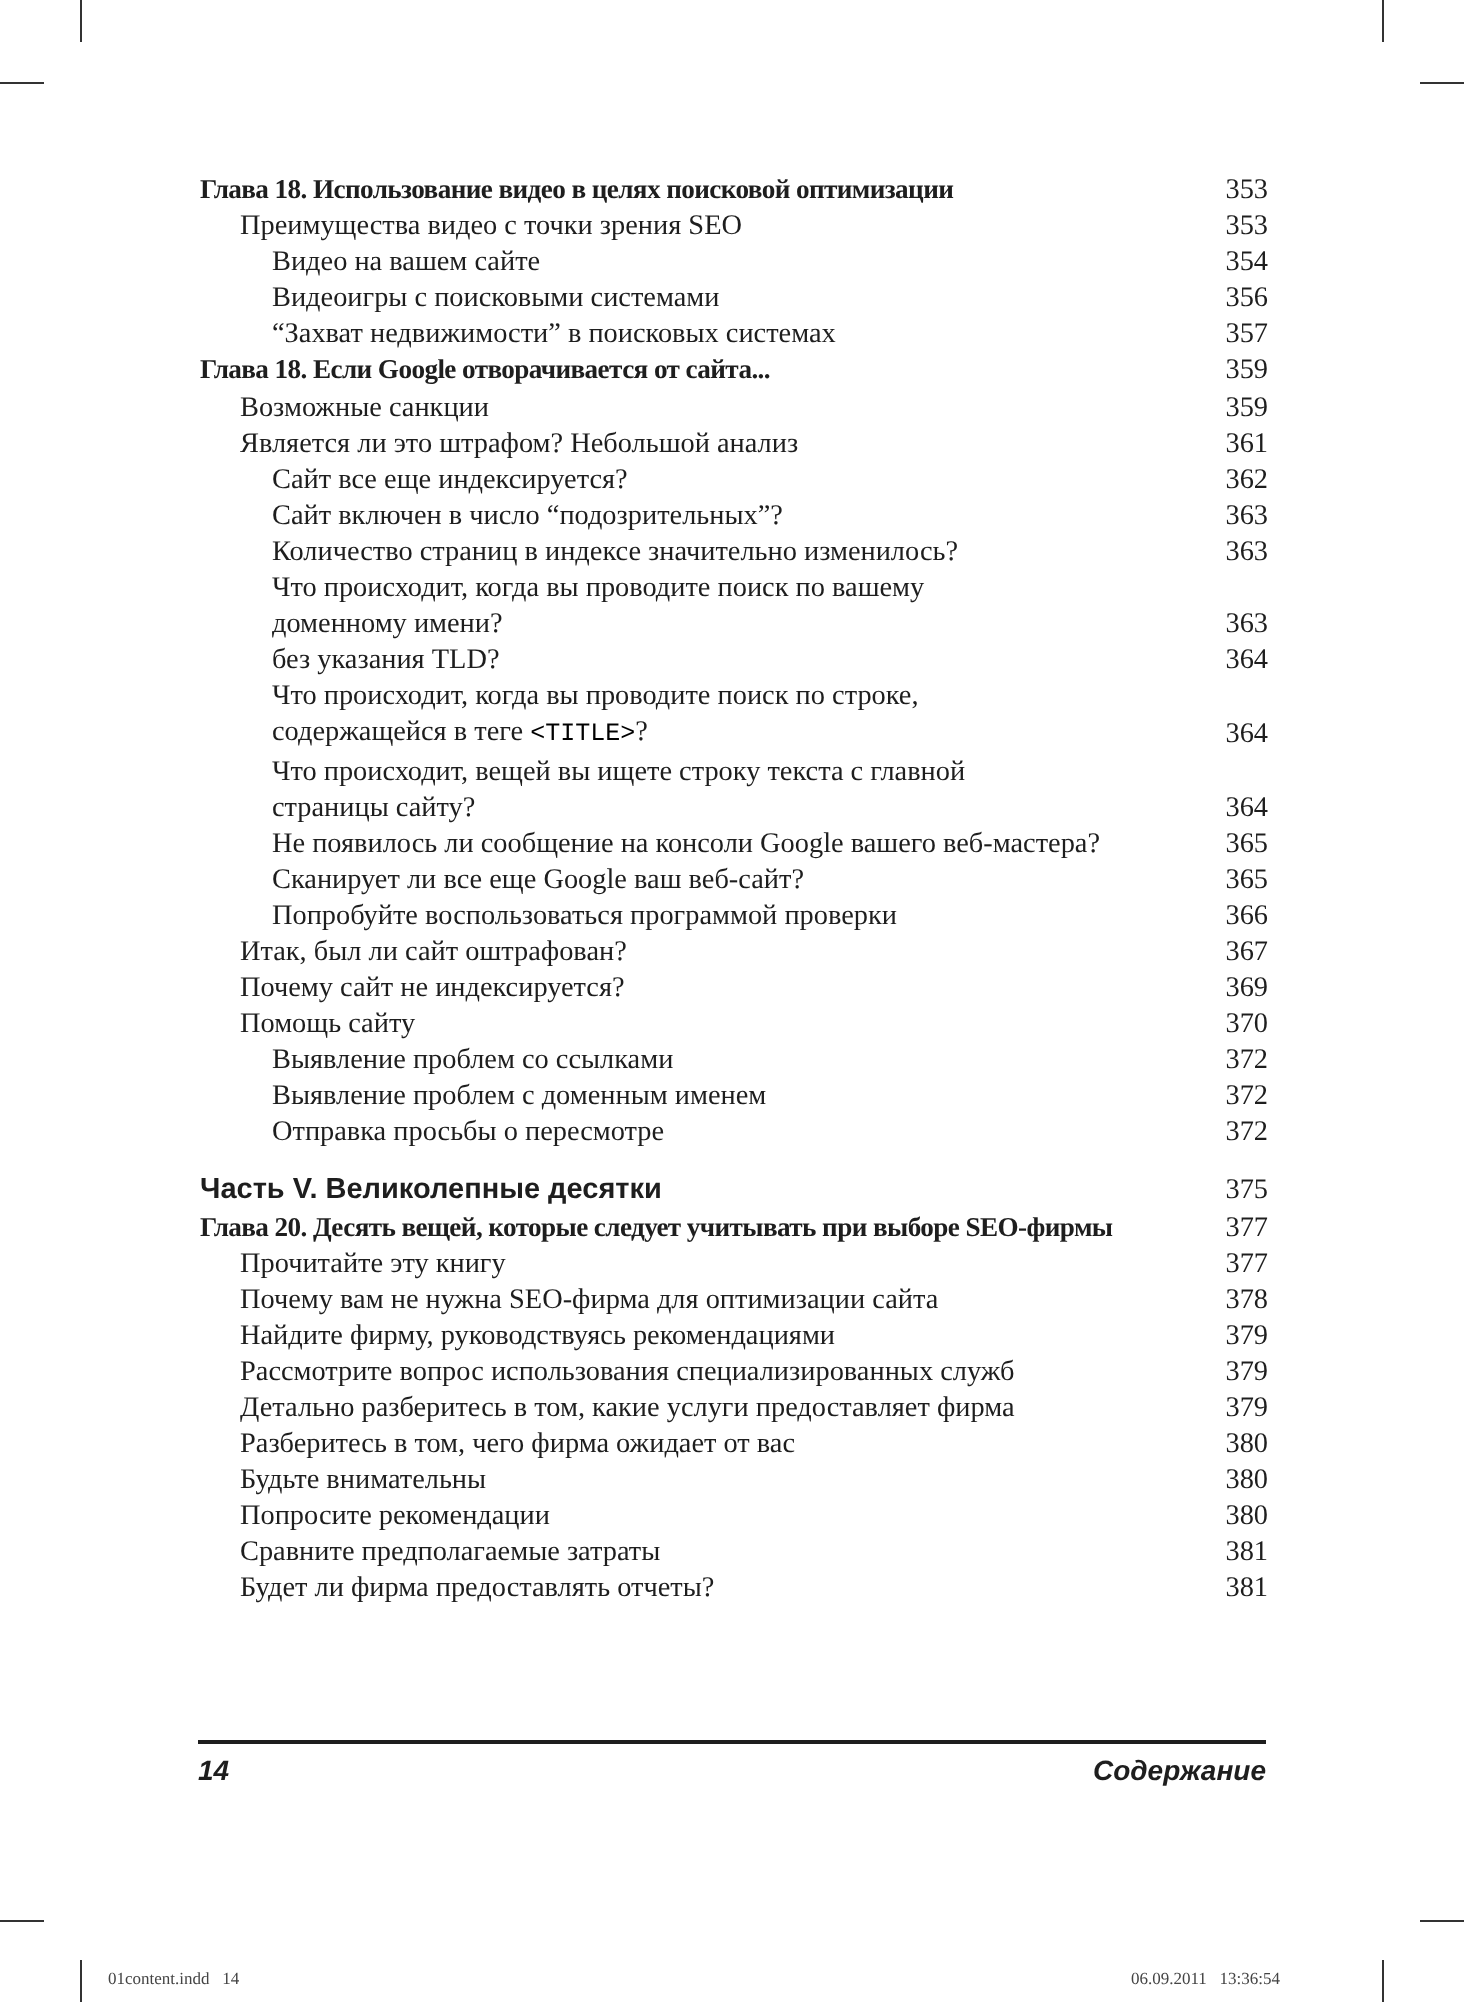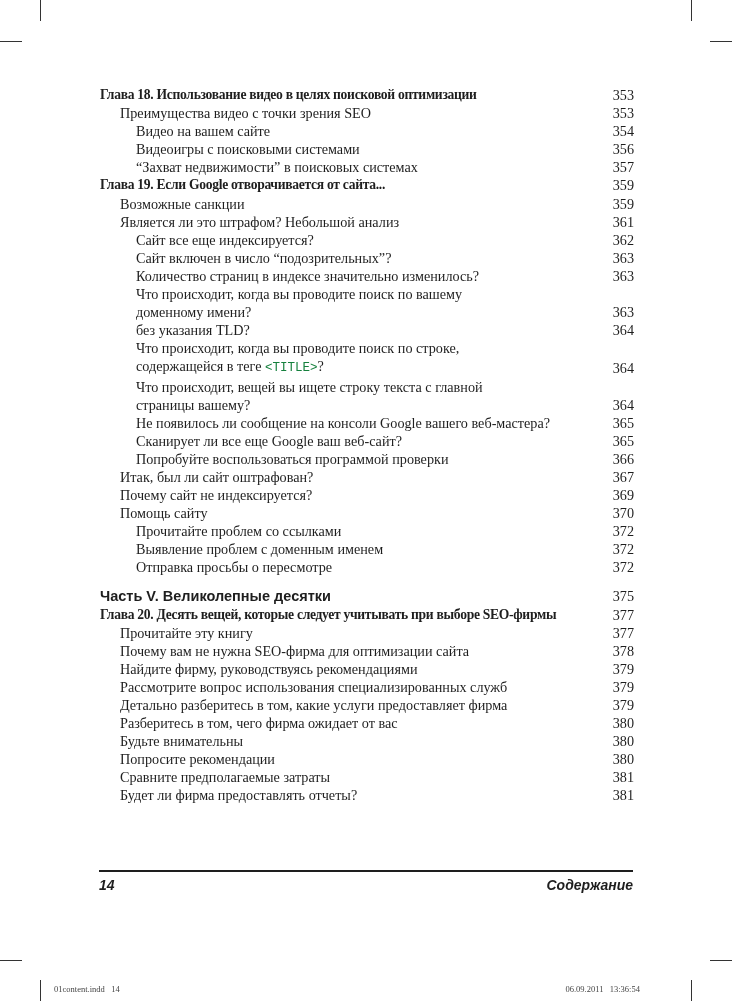--- a/index.html
+++ b/index.html
@@ -46,21 +46,21 @@
       font-weight: bold;
       font-size: 14.5px;
       line-height: 20px;
       margin-top: 9px;
     }
     .row.part .p {
       font-family: "Liberation Serif", serif;
       font-weight: normal;
       font-size: 14.2px;
     }
-    .mono { font-family: "Liberation Mono", monospace; font-size: 12.5px; color: #15803d; }
+    .mono { font-family: "Liberation Mono", monospace; font-size: 12.5px; color: #000000; }
 
     .footer-rule {
       position: absolute;
       left: 99px;
       top: 870px;
       width: 534px;
       height: 2px;
       background: #1e1e1e;
     }
     .folio {
@@ -110,21 +110,21 @@
     </div>
     <div class="row l2">
       <span class="t">Видеоигры с поисковыми системами</span>
       <span class="p">356</span>
     </div>
     <div class="row l2">
       <span class="t">“Захват недвижимости” в поисковых системах</span>
       <span class="p">357</span>
     </div>
     <div class="row chapter">
-      <span class="t">Глава 19. Если Google отворачивается от сайта...</span>
+      <span class="t">Глава 18. Если Google отворачивается от сайта...</span>
       <span class="p">359</span>
     </div>
     <div class="row l1">
       <span class="t">Возможные санкции</span>
       <span class="p">359</span>
     </div>
     <div class="row l1">
       <span class="t">Является ли это штрафом? Небольшой анализ</span>
       <span class="p">361</span>
     </div>
@@ -158,21 +158,21 @@
     </div>
     <div class="row l2">
       <span class="t"><span>содержащейся в теге </span><span class="mono">&lt;TITLE&gt;</span><span>?</span></span>
       <span class="p">364</span>
     </div>
     <div class="row l2">
       <span class="t">Что происходит, вещей вы ищете строку текста с главной</span>
       <span class="p"></span>
     </div>
     <div class="row l2">
-      <span class="t">страницы вашему?</span>
+      <span class="t">страницы сайту?</span>
       <span class="p">364</span>
     </div>
     <div class="row l2">
       <span class="t">Не появилось ли сообщение на консоли Google вашего веб-мастера?</span>
       <span class="p">365</span>
     </div>
     <div class="row l2">
       <span class="t">Сканирует ли все еще Google ваш веб-сайт?</span>
       <span class="p">365</span>
     </div>
@@ -186,21 +186,21 @@
     </div>
     <div class="row l1">
       <span class="t">Почему сайт не индексируется?</span>
       <span class="p">369</span>
     </div>
     <div class="row l1">
       <span class="t">Помощь сайту</span>
       <span class="p">370</span>
     </div>
     <div class="row l2">
-      <span class="t">Прочитайте проблем со ссылками</span>
+      <span class="t">Выявление проблем со ссылками</span>
       <span class="p">372</span>
     </div>
     <div class="row l2">
       <span class="t">Выявление проблем с доменным именем</span>
       <span class="p">372</span>
     </div>
     <div class="row l2">
       <span class="t">Отправка просьбы о пересмотре</span>
       <span class="p">372</span>
     </div>

